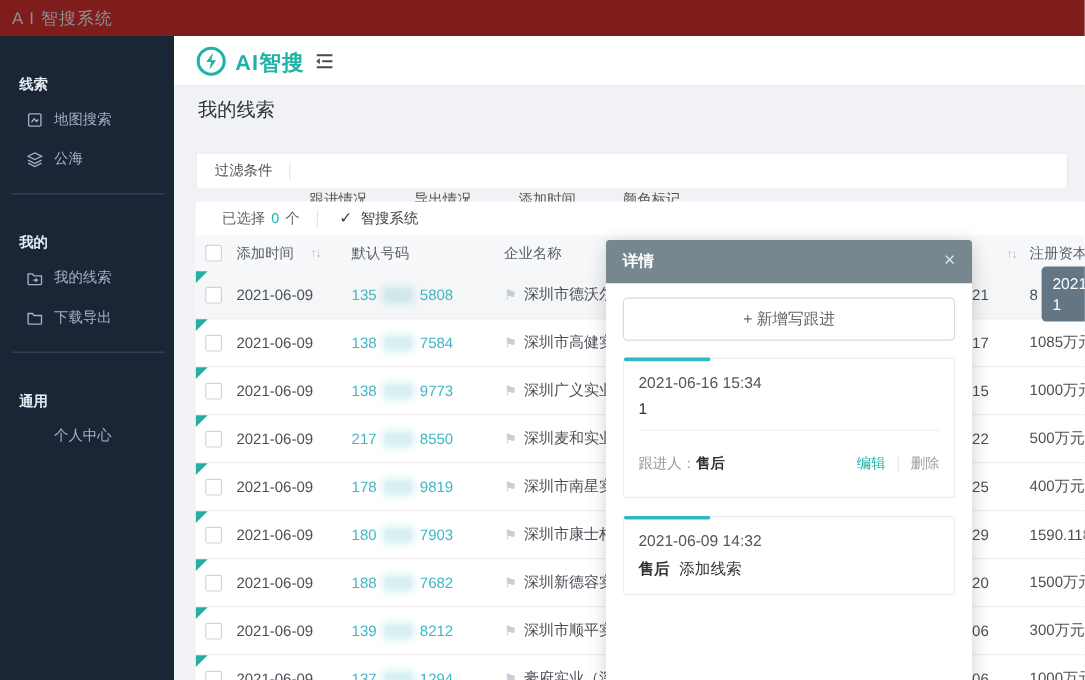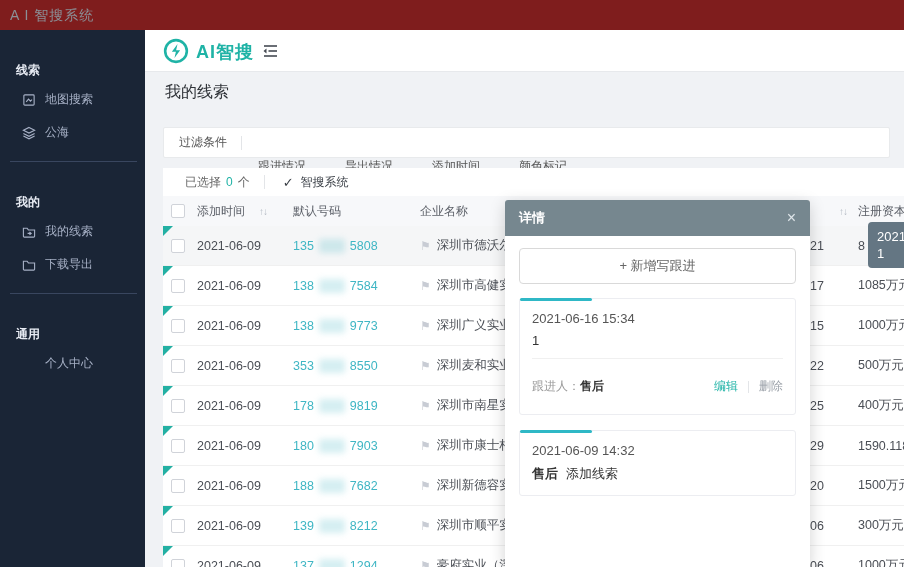--- a/index.html
+++ b/index.html
@@ -267,21 +267,21 @@
     <div class="cell col-capital">1000万元</div>
   </div>
 
   <div class="trow">
     <span class="corner"></span>
     <div class="cell col-check">
             <span class="checkbox"></span>
           </div>
     <div class="cell col-date">2021-06-09</div>
     <div class="cell col-phone">
-      <span>353</span>
+      <span>217</span>
       <span class="phone-blur"></span>
       <span>8550</span>
     </div>
     <div class="cell col-company">
       <span class="flag">⚑</span>
       <span>深圳麦和实业有限</span>
     </div>
     <div class="cell col-hidden">22</div>
     <div class="cell col-capital">500万元人</div>
   </div>

